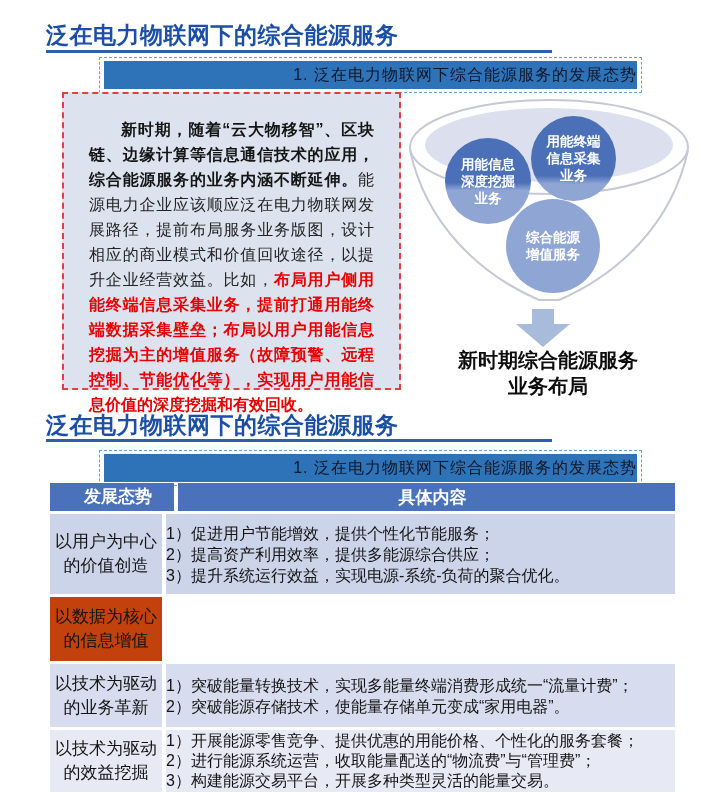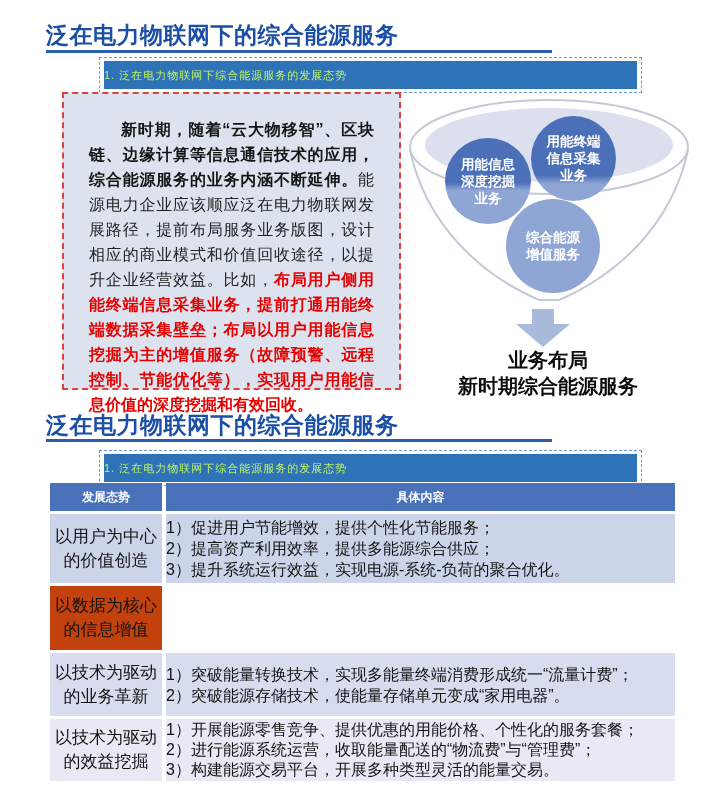--- a/index.html
+++ b/index.html
@@ -11,22 +11,22 @@
 
   
   .sec-title {
     font-size:23px; font-weight:bold; color:#1b4fa5; white-space:nowrap;
     letter-spacing:0.5px;
   }
   .title-rule { height:3px; background:#2d5fad; }
 
   
   .banner {
-    background:#2e72b7; color:#bef264; font-size:11px;
-    display:flex; align-items:center; justify-content:flex-start;
+    background:#2e72b7; color:#0f172a; font-size:16px;
+    display:flex; align-items:center; justify-content:flex-end;
     letter-spacing:1px;
   }
   .banner::after {
     content:""; position:absolute; left:-5px; right:-5px; top:-4px; bottom:-4px;
     border:1px dashed #6f9bd2; pointer-events:none;
   }
 
   
   .textbox {
     left:62px; top:92px; width:339px; height:298px; box-sizing:border-box;
@@ -64,28 +64,28 @@
     align-items:center; justify-content:center; text-align:center;
     font-size:17px; line-height:24px; color:#141414; flex-shrink:0;
   }
   .cell-items {
     flex:1; display:flex; flex-direction:column; justify-content:center;
     font-size:16px; line-height:21px; color:#141414;
   }
   .row-tight .cell-items { line-height:20px; }
   .thead { height:28px; }
   .thead .cell-term, .thead .cell-items {
-    background:#4a72bb; color:#ffffff; font-weight:bold; font-size:12px;
-    justify-content:center; align-items:center; padding-left:0;
+    background:#4a72bb; color:#ffffff; font-weight:bold; font-size:17px;
+    justify-content:center; align-items:center; padding-left:12px;
   }
   .r1 .cell-term, .r1 .cell-items { background:#ccd4e9; }
   .r2 .cell-term, .r2 .cell-items { background:#c2410c; }
   .r3 .cell-term, .r3 .cell-items { background:#d7dcee; }
   .r4 .cell-term, .r4 .cell-items { background:#e7eaf4; }
-  .r1 { height:69px; } .r2 { height:64px; } .r3 { height:63px; } .r4 { height:62px; }
+  .r1 { height:80px; } .r2 { height:64px; } .r3 { height:63px; } .r4 { height:62px; }
 </style>
 </head>
 <body>
 
 <div class="page">
 
   <div class="abs sec-title" style="left:46px; top:20px;">泛在电力物联网下的综合能源服务</div>
   <div class="abs title-rule" style="left:46px; top:50px; width:506px;"></div>
 
   <div class="abs banner" style="left:104px; top:61px; width:533px; height:28px;">
@@ -116,22 +116,22 @@
     <div>综合能源</div>
     <div>增值服务</div>
   </div>
 
   <svg class="abs" style="left:516px; top:309px;" width="54" height="38" viewBox="0 0 54 38">
     <rect x="16" y="0" width="22" height="16" fill="#a9bbdb"></rect>
     <polygon points="0,15 54,15 27,38" fill="#a9bbdb"></polygon>
   </svg>
 
   <div class="abs funnel-caption">
+    <div>新时期综合能源服务</div>
     <div>业务布局</div>
-    <div>新时期综合能源服务</div>
   </div>
 
   <div class="abs sec-title" style="left:46px; top:410px;">泛在电力物联网下的综合能源服务</div>
   <div class="abs title-rule" style="left:46px; top:439px; width:506px;"></div>
 
   <div class="abs banner" style="left:104px; top:454px; width:533px; height:28px;">
     <span>1. 泛在电力物联网下综合能源服务的发展态势</span>
   </div>
 
   <div class="abs table">

